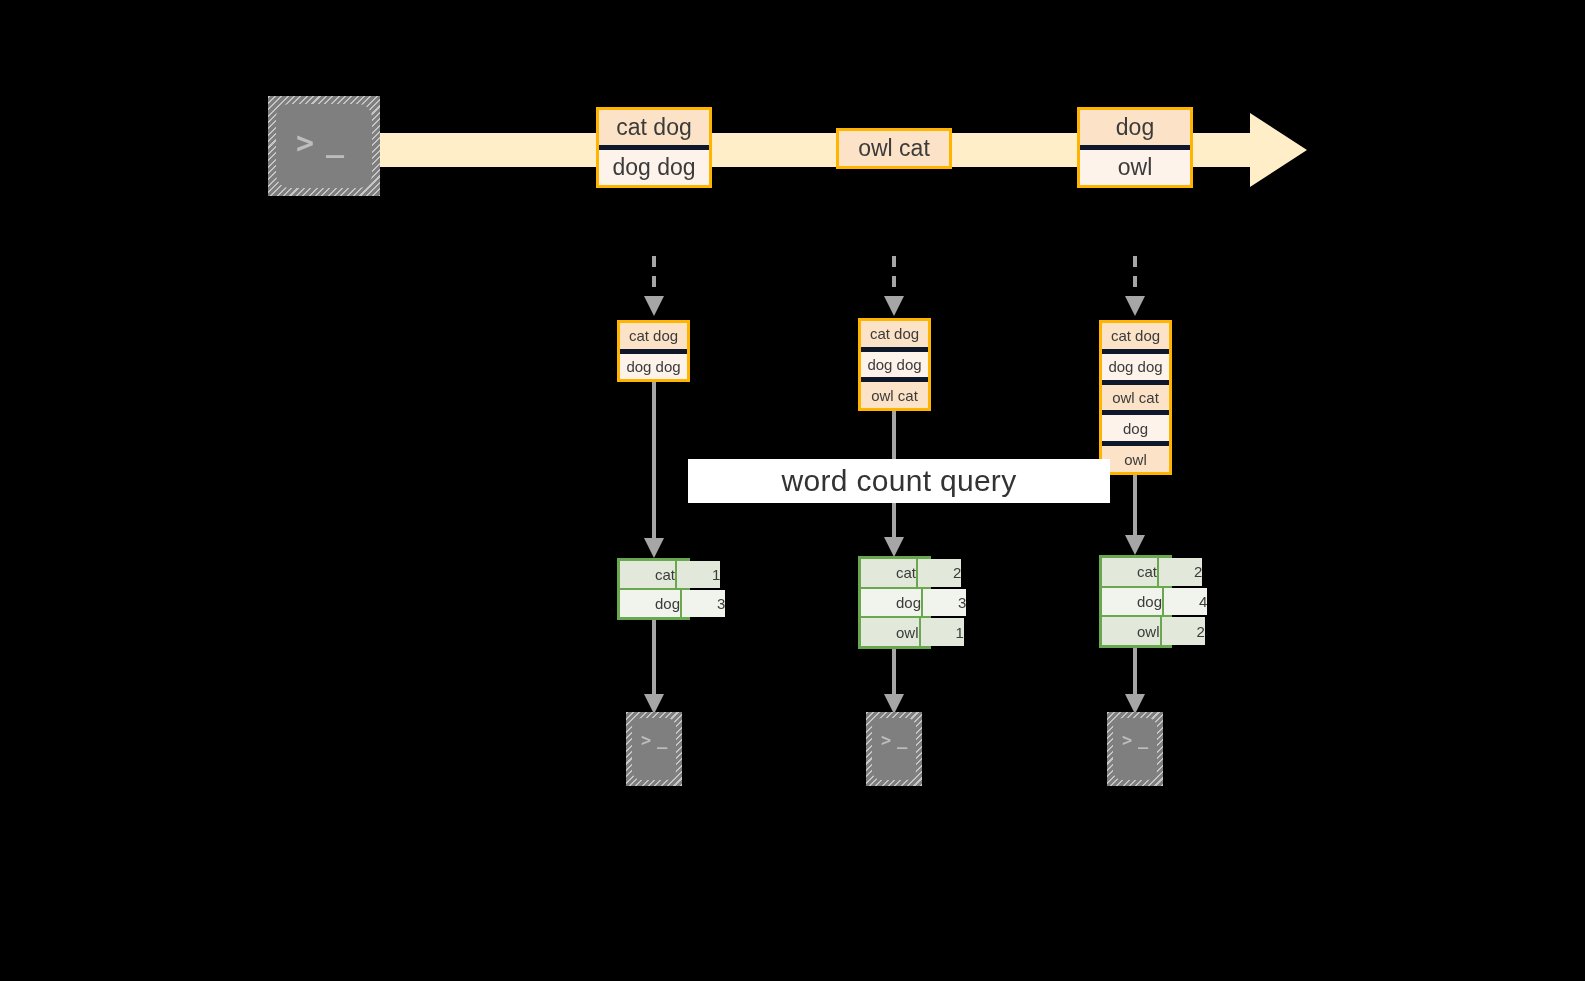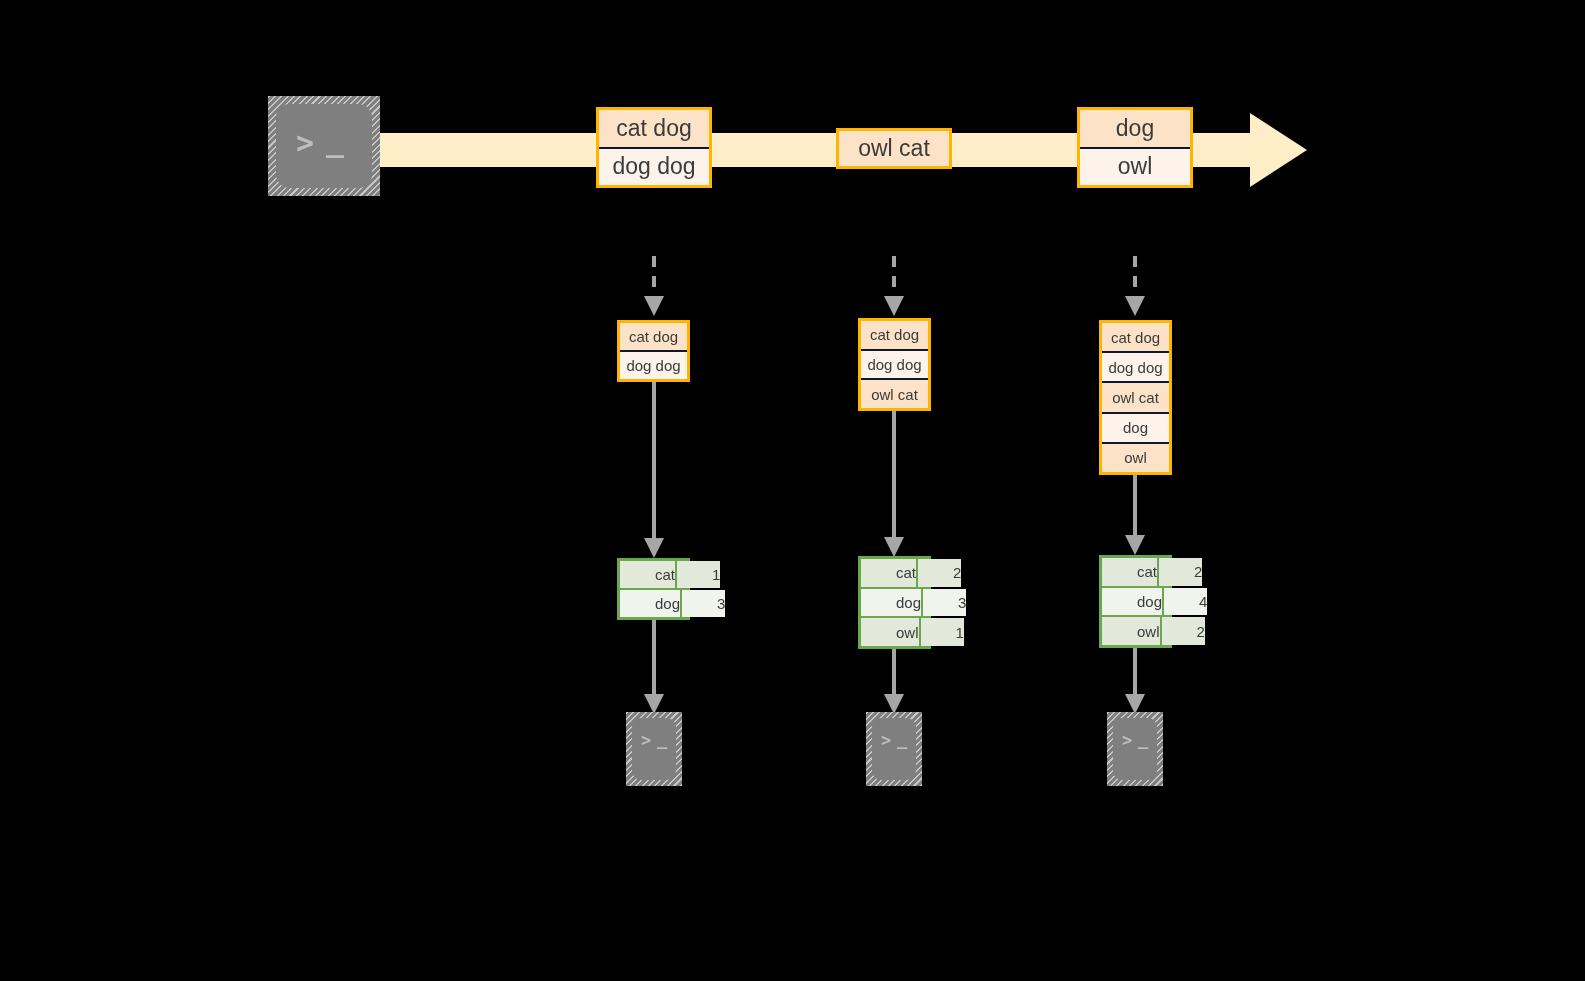--- a/index.html
+++ b/index.html
@@ -68,21 +68,21 @@
     flex: 1 1 auto;
     display: flex;
     align-items: center;
     justify-content: center;
     color: #3b3b3b;
     white-space: nowrap;
     font-weight: 400;
   }
   .rec .cell.dark  { background: #fce3c8; }
   .rec .cell.light { background: #fdf3ea; }
-  .rec .cell + .cell { border-top: 2px solid #0f172a; }
+  .rec .cell + .cell { border-top: 5px solid #0f172a; }
 
   .rec.big .cell  { font-size: 23px; }
   .rec.mini .cell { font-size: 15px; }
 
   
   .wc {
     position: absolute;
     border: 3px solid #6aa84f;
     display: flex;
     flex-direction: column;
@@ -291,14 +291,17 @@
       <path d="M4,46 L24,46 L14,66 Z" fill="#a6a6a6"></path>
     </svg>
   </div>
 
   <div class="term term-small" style="left:1107px; top:712px; width:56px; height:74px;">
     <div class="term-inner"></div>
     <div class="term-glyph" style="left:15px; top:20px; font-size:17px;">&gt;</div>
     <div class="term-glyph" style="left:31px; top:19px; font-size:17px;">_</div>
   </div>
 
+  <div class="banner" style="left:688px; top:459px; width:422px; height:44px;">
+    <span>word count query</span>
+  </div>
 
 </div>
 
 </body></html>

